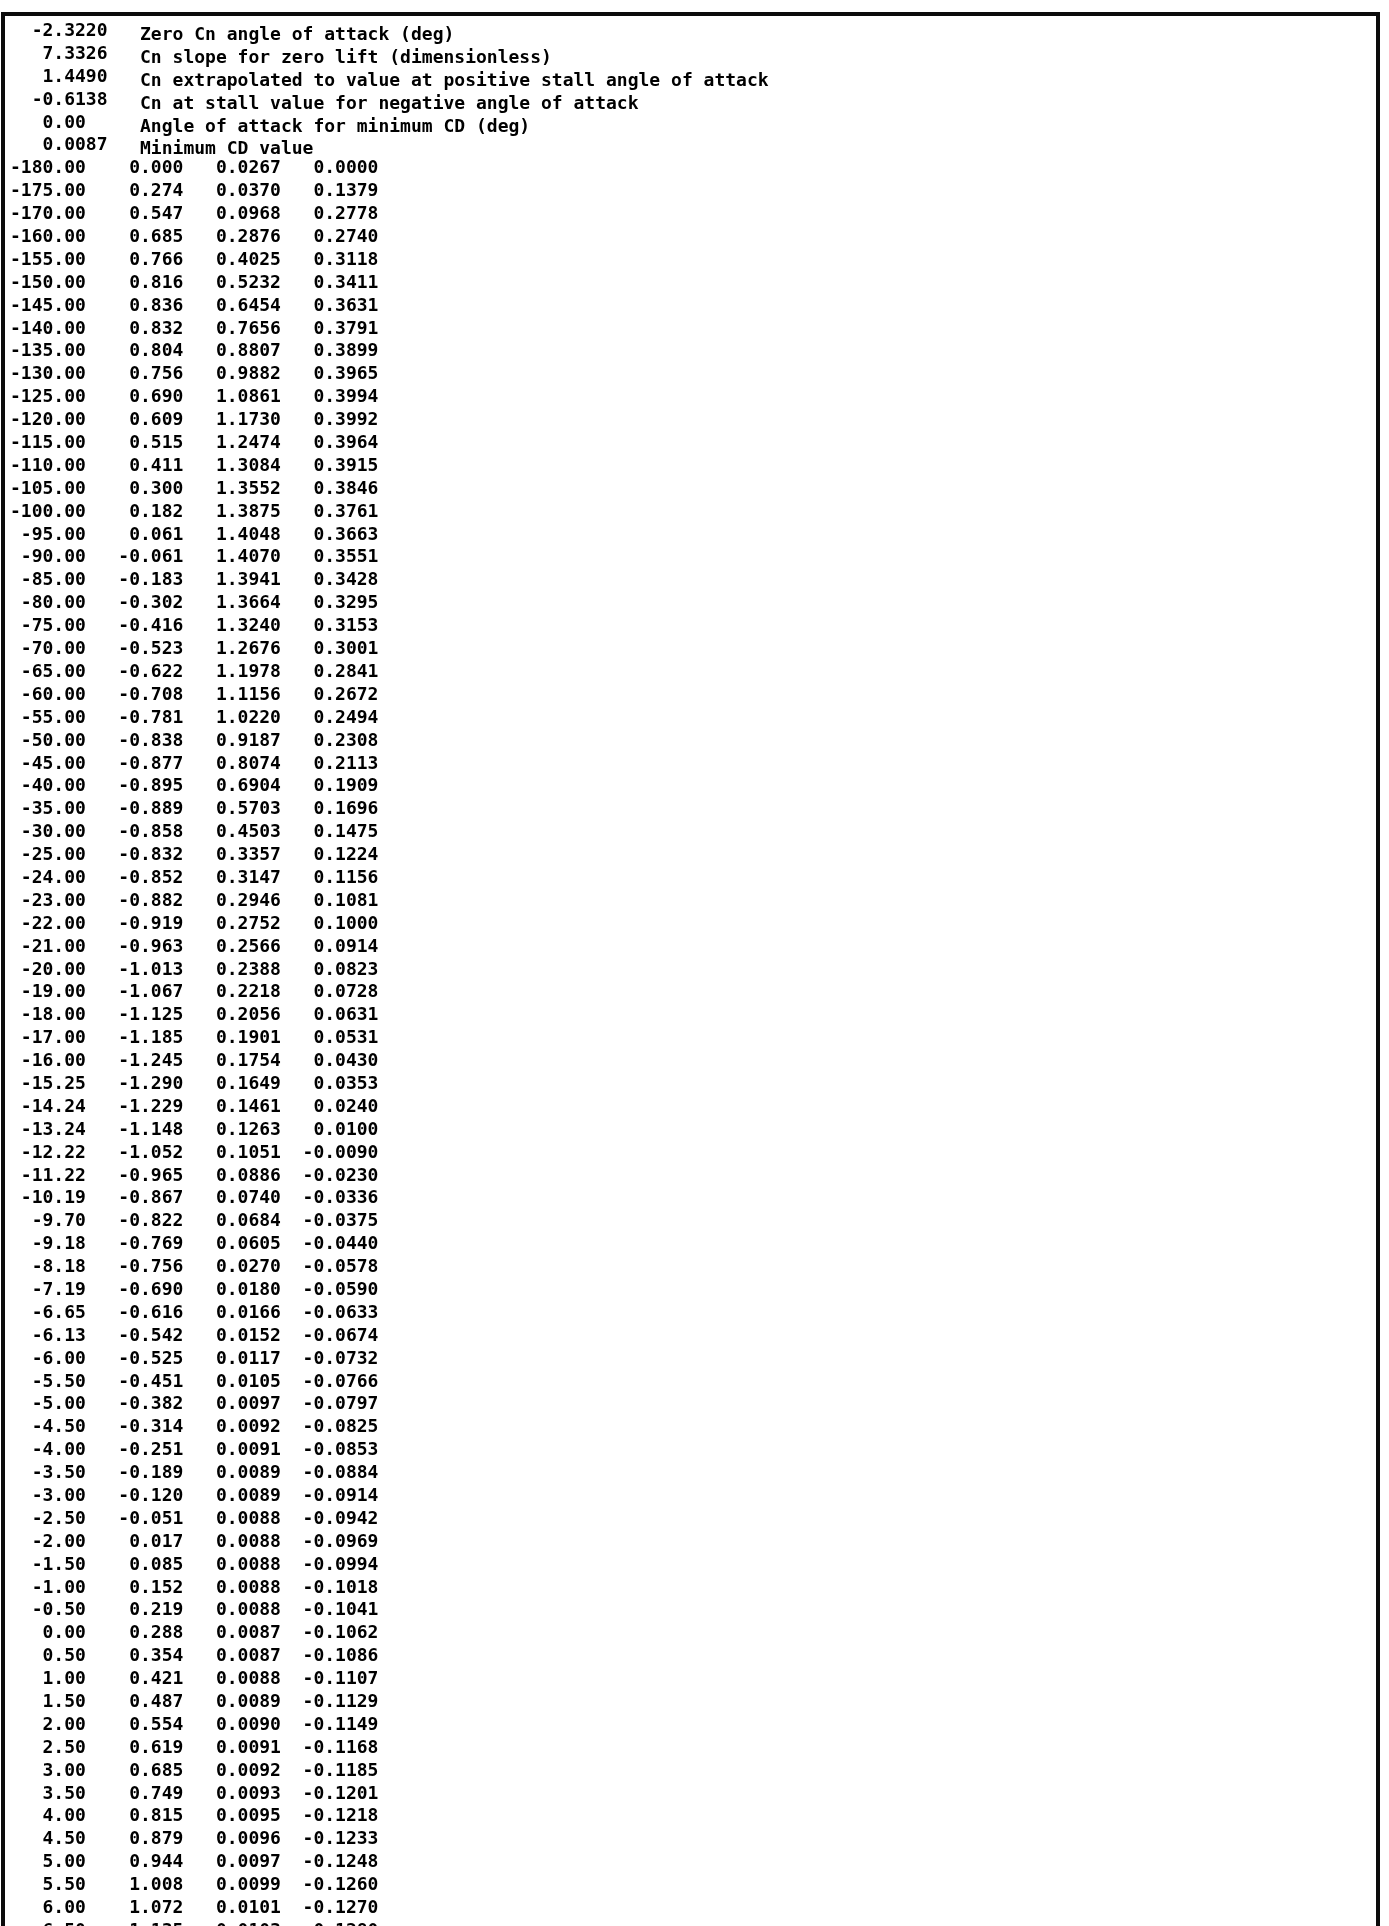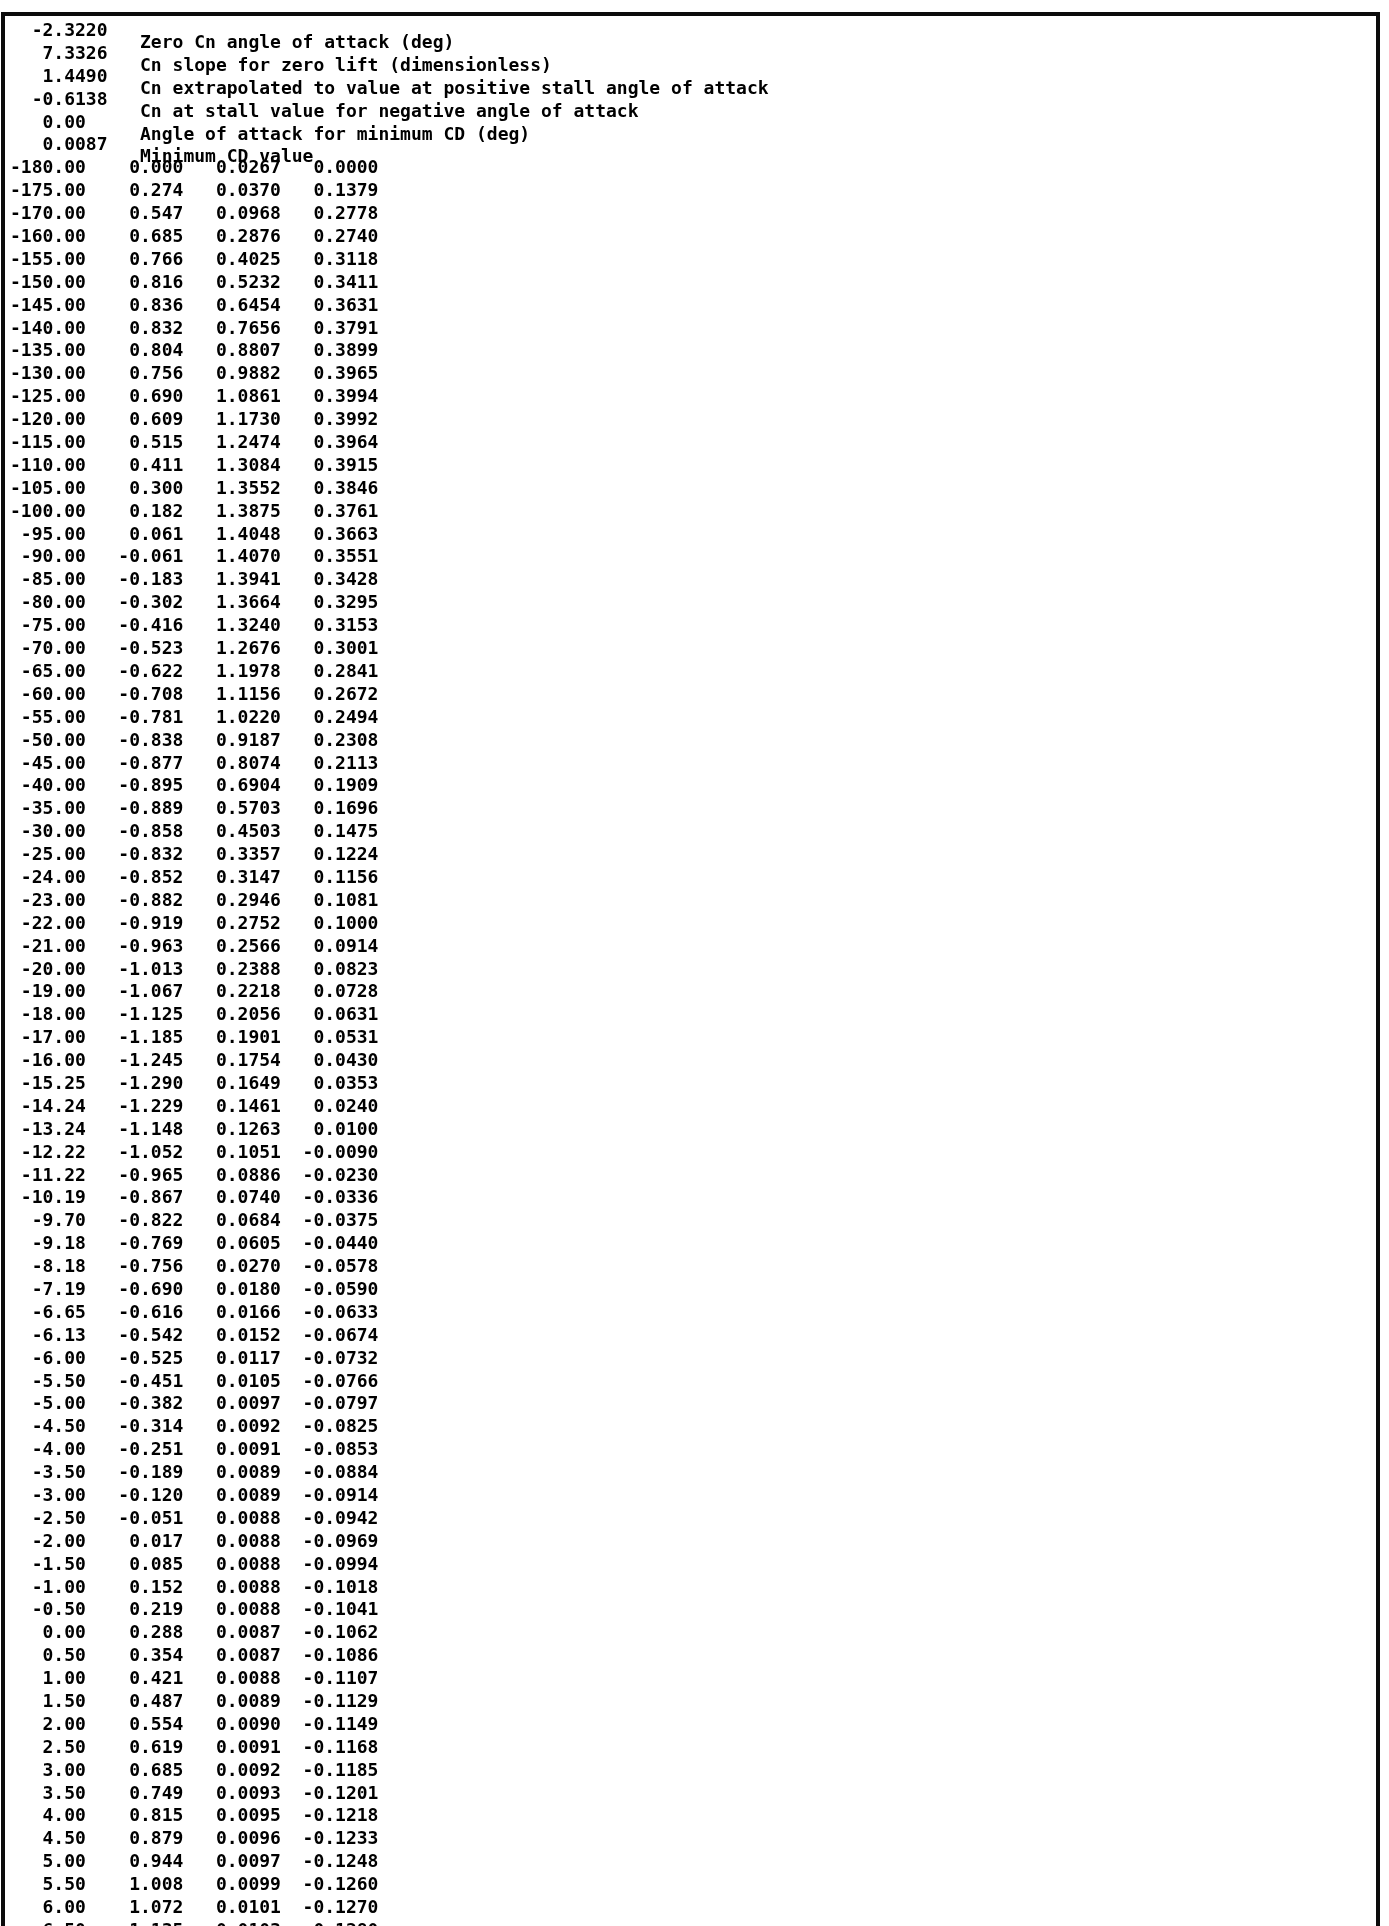--- a/index.html
+++ b/index.html
@@ -34,21 +34,21 @@
     position: relative;
     white-space: pre;
   }
   .hval {
     display: inline-block;
     white-space: pre;
   }
   .hdesc {
     position: absolute;
     left: 12ch;
-    top: 12px;
+    top: 4px;
     white-space: pre;
     text-align: center;
   }
   .cell {
     display: inline-block;
     text-align: right;
     white-space: pre;
   }
   .c0 { width: 7ch; }
   .c1 { width: 9ch; }

